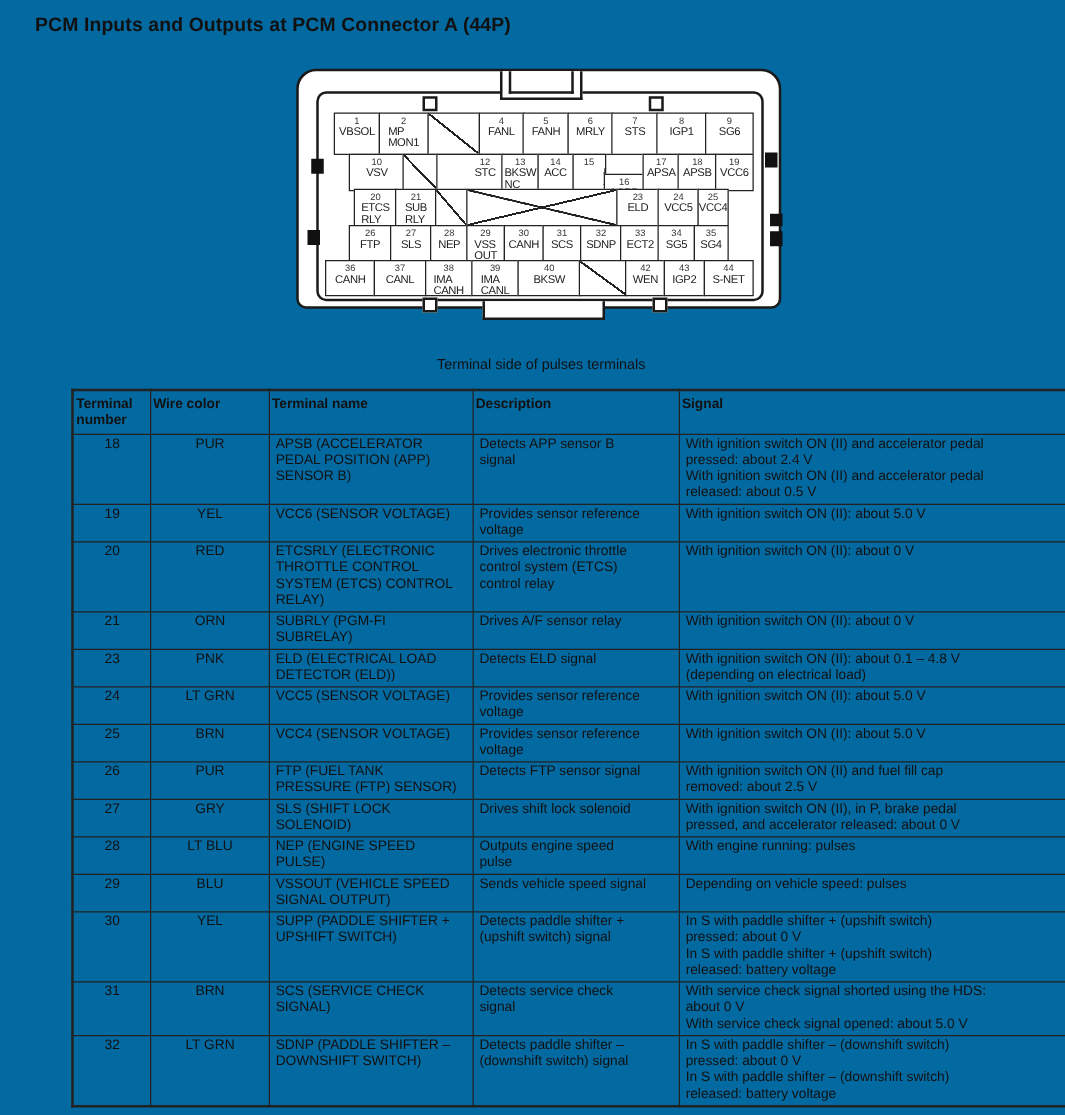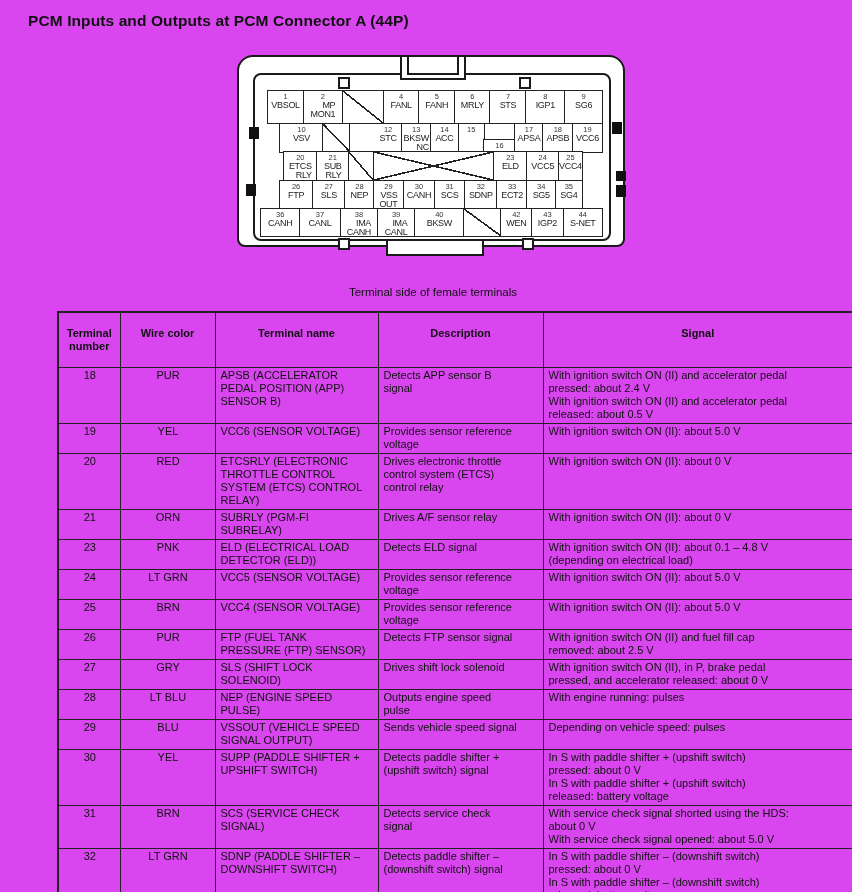--- a/index.html
+++ b/index.html
@@ -1,18 +1,18 @@
 <!DOCTYPE html>
 <html><head>
 <meta charset="utf-8">
 <style>
   * { box-sizing: border-box; margin: 0; padding: 0; }
   html,body { background:#ffffff; }
   body { font-family: "Liberation Sans", sans-serif; color:#111; }
-  .page { position:relative; width:852px; height:892px; background:#d946ef; overflow:hidden; }
+  .page { position:relative; width:852px; height:892px; background:#0369a1; overflow:hidden; }
 
   .title { position:absolute; left:28px; top:12px; font-size:15.5px; font-weight:bold; letter-spacing:0.1px; }
 
   
   .connector { position:absolute; left:237px; top:55px; width:392px; height:212px; }
   .shell-outer { position:absolute; left:0; top:0; width:388px; height:192px;
                  border:2px solid #1a1a1a; border-radius:16px 16px 8px 8px; background:#fff; }
   .shell-inner { position:absolute; left:16px; top:18px; width:358px; height:168px;
                  border:2px solid #1a1a1a; border-radius:8px; background:#fff; }
   .tab-outer { position:absolute; left:163px; top:2px; width:66px; height:23px;
@@ -33,41 +33,41 @@
   .bsq.r2 { left:379px; top:116px; height:10px; }
   .bsq.r3 { left:379px; top:130px; }
 
   .pin-grid { position:absolute; left:18px; top:35px; width:354px; z-index:2; }
   .pin-row { display:flex; }
   .pin-row:not(:first-child) { margin-top:-1.5px; }
   .pin-cell { border:1.5px solid #222; background:#fff; display:flex; flex-direction:column;
               align-items:center; overflow:hidden; }
   .pin-cell + .pin-cell { margin-left:-1.5px; }
   .pin-num { font-size:7.5px; line-height:8px; margin-top:2px; color:#333; }
-  .pin-label { font-size:9px; line-height:9px; white-space:pre; text-align:right;
+  .pin-label { font-size:9px; line-height:9px; white-space:pre; text-align:left;
                color:#1c1c1c; letter-spacing:-0.3px; }
   .pin-label.strike { text-decoration: line-through; margin-left: 40px; }
   .pin-cell.diag { background-image:
       linear-gradient(to top right, transparent calc(50% - 0.8px), #222 calc(50% - 0.8px),
                       #222 calc(50% + 0.8px), transparent calc(50% + 0.8px)); }
   .pin-cell.xcell { background-image:
       linear-gradient(to top right, transparent calc(50% - 0.8px), #222 calc(50% - 0.8px),
                       #222 calc(50% + 0.8px), transparent calc(50% + 0.8px)),
       linear-gradient(to bottom right, transparent calc(50% - 0.8px), #222 calc(50% - 0.8px),
                       #222 calc(50% + 0.8px), transparent calc(50% + 0.8px)); }
 
   .caption { position:absolute; left:237px; top:286px; width:392px; text-align:center; font-size:11.5px; color:#111; }
 
   
   table.pcm { position:absolute; left:57px; top:311px; width:795px;
               border-collapse:collapse; table-layout:fixed; font-size:11px; }
   table.pcm th, table.pcm td { border:1.5px solid #222; vertical-align:top;
               padding:1px 4px 2px 5px; line-height:13px; overflow:hidden; }
   table.pcm { border:2px solid #222; }
-  table.pcm th { font-weight:bold; text-align:center; white-space:pre-line; padding:14px 2px; }
+  table.pcm th { font-weight:bold; text-align:left; white-space:pre-line; padding:4px 2px; }
   table.pcm td { white-space:pre; }
   td.c { text-align:center; white-space:pre; }
 </style>
 </head>
 <body>
 
 <div class="page">
 
   <div class="title">PCM Inputs and Outputs at PCM Connector A (44P)</div>
 
@@ -266,21 +266,21 @@
             <div class="pin-label">IGP2</div>
           </div>
           <div class="pin-cell" style="flex: 1.1 1 0px;">
             <div class="pin-num">44</div>
             <div class="pin-label">S-NET</div>
           </div>
         </div>
       </div>
   </div>
 
-  <div class="caption">Terminal side of female terminals</div>
+  <div class="caption">Terminal side of pulses terminals</div>
 
   <table class="pcm">
     <colgroup>
       <col style="width:62px">
         <col style="width:95px">
         <col style="width:163px">
       <col style="width:165px">
         <col style="width:310px">
     </colgroup>
     <thead id="pcm-head">

